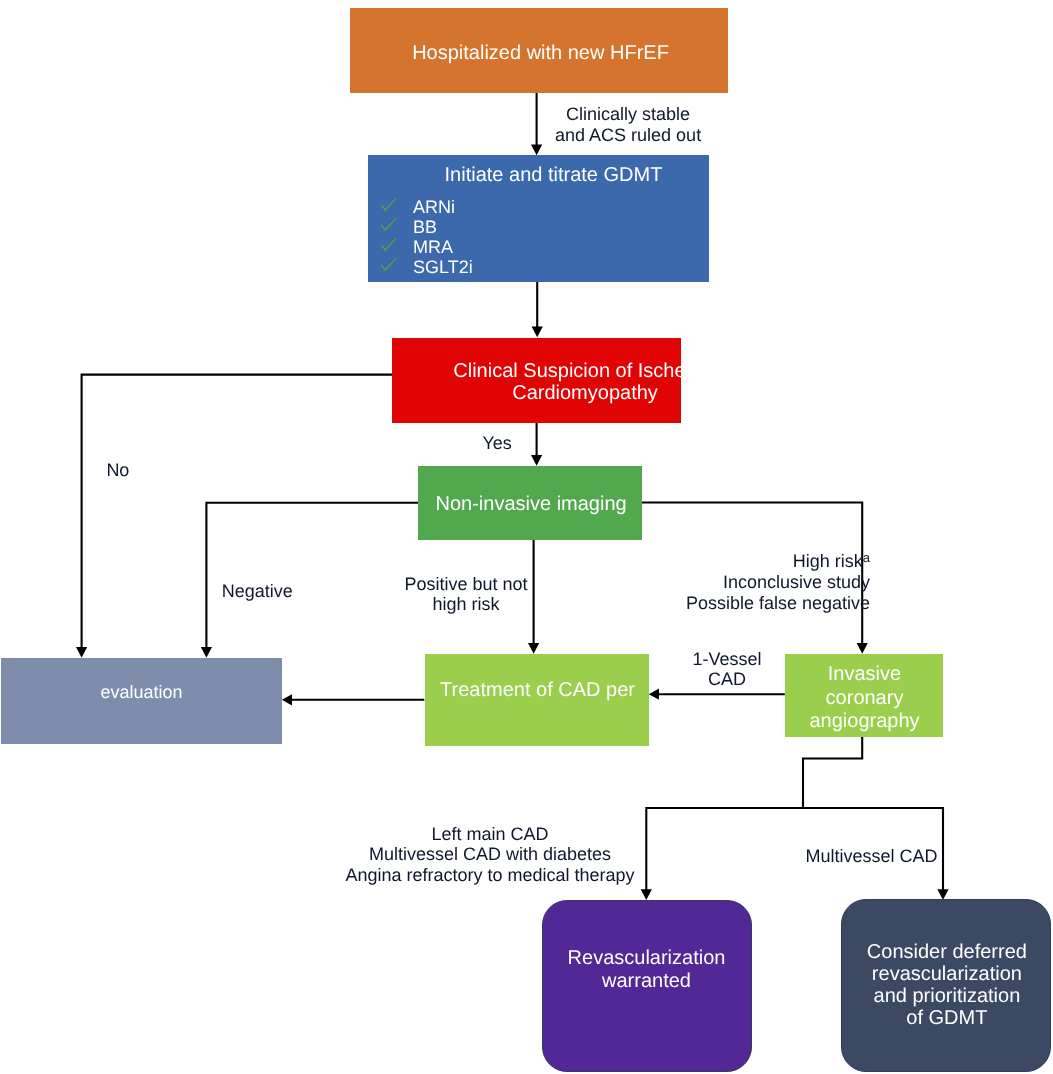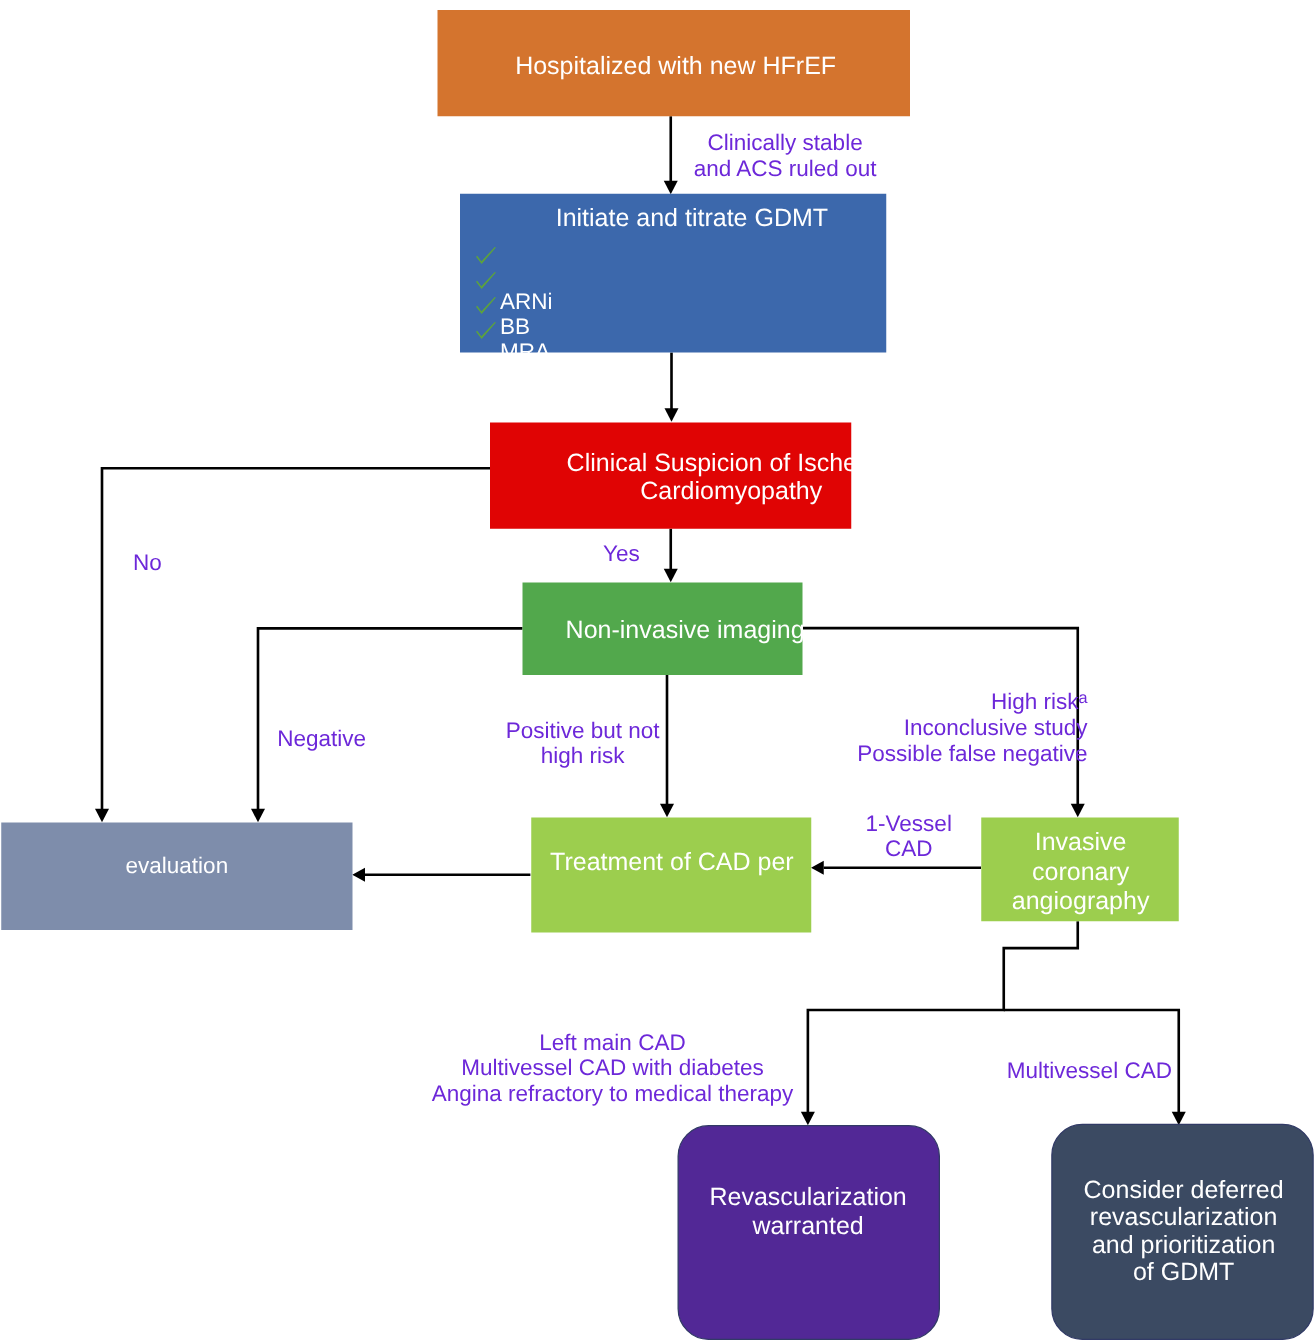--- a/index.html
+++ b/index.html
@@ -10,21 +10,21 @@
        -webkit-font-smoothing:antialiased;
        -moz-osx-font-smoothing:grayscale;}
   #stage{position:relative;width:1053px;height:1074px;background:#fff;}
   #edges{position:absolute;left:0;top:0;width:1053px;height:1074px;}
 
   .box{position:absolute;box-sizing:border-box;}
   .txt{position:absolute;white-space:nowrap;text-align:center;
        transform:translateZ(0);backface-visibility:hidden;}
   .txt > div{white-space:nowrap;}
   .onfill{color:#ffffff;}
-  .onwhite{color:#6d28d9;}
+  .onwhite{color:#0f172a;}
   .f20{font-size:20px;line-height:20.6px;}
   .f18{font-size:18px;line-height:20.5px;}
 </style>
 </head>
 <body>
 
 <div id="stage">
 
   <svg id="edges" viewBox="0 0 1053 1074" width="1053" height="1074">
     <g fill="#000" stroke="none">
@@ -177,38 +177,38 @@
   #b-angio   {left:785px;  top:654px; width:158px; height:83px;  background:#9CCE4E;}
   #b-revasc  {left:542px;  top:900px; width:210px; height:172px; background:#522896;
               border-radius:25px; border:1.2px solid #313A66;}
   #b-defer   {left:841px;  top:899px; width:210px; height:173px; background:#3B4A62;
               border-radius:25px; border:1.2px solid #313A66;}
 
   
   #t-hosp       {left:351.5px; top:43.1px;  width:378px;}
   #t-gdmt-title {left:383px; top:164.5px; width:341px;}
   #t-susp       {left:392.5px; top:359.6px; width:289px; line-height:22.4px;padding-left:48px;}
-  #t-noninv     {left:419.1px; top:494.1px; width:224px;margin-left:17px;}
+  #t-noninv     {left:419.1px; top:494.1px; width:224px;}
   #t-nonisch    {left:1px;     top:682.0px; width:281px; line-height:20.0px;}
   #t-treat      {left:425.5px; top:678.6px; width:224px; line-height:22.2px;}
   #t-angio      {left:785.5px; top:662.6px; width:158px; line-height:23.9px;}
   #t-revasc     {left:541.5px; top:947.1px; width:210px; line-height:22.8px;}
   #t-defer      {left:841.9px; top:941.0px; width:210px; line-height:22.1px;}
 
   
   #gdmt-list{position:absolute;left:381px;top:198.2px;width:200px;color:#fff;
              transform:translateZ(0);backface-visibility:hidden;
              font-size:18px;line-height:19.9px;}
   .gdmt-row{position:relative;height:19.9px;white-space:nowrap;}
-  .gi{position:absolute;left:19px;top:0;margin-top:34px;}
+  .gi{position:absolute;left:32px;top:0;}
   .ck{position:absolute;left:-0.6px;top:-2.2px;width:18px;height:17px;}
 
   
   #t-stable {left:528.1px; top:104.4px; width:200px;}
-  #t-no     {left:87.9px;  top:440px; width:60px;}
+  #t-no     {left:87.9px;  top:460px; width:60px;}
   #t-yes    {left:467.1px; top:432.9px; width:60px;}
   #t-neg    {left:217.3px; top:580.6px; width:80px;}
   #t-pos    {left:386.1px; top:574.2px; width:160px; line-height:20.3px;}
   #t-high   {left:650px;   top:551.1px; width:220px; line-height:20.9px;text-align:right;}
   #t-1v     {left:682px;   top:648.8px; width:90px;  line-height:20.5px;}
   #t-lm     {left:340px;   top:823.5px; width:300px; line-height:20.6px;}
   #t-mv     {left:791.5px; top:845.7px; width:160px;}
   .fn{font-size:13px;line-height:0;position:relative;top:-5.2px;vertical-align:baseline;}
 </style>
 

